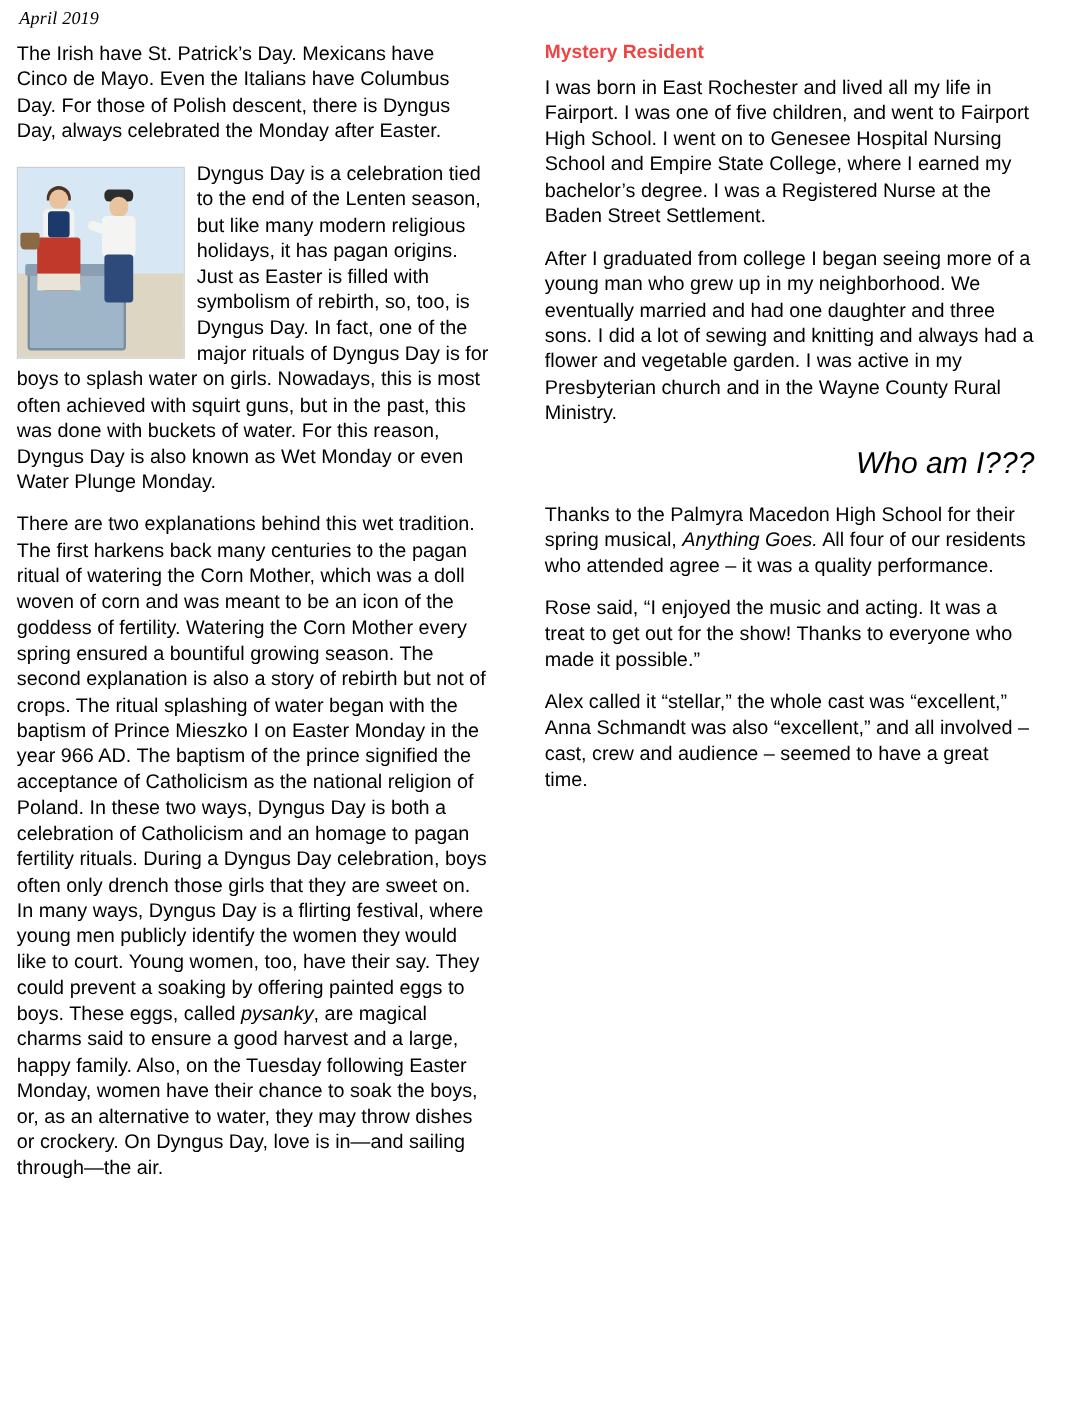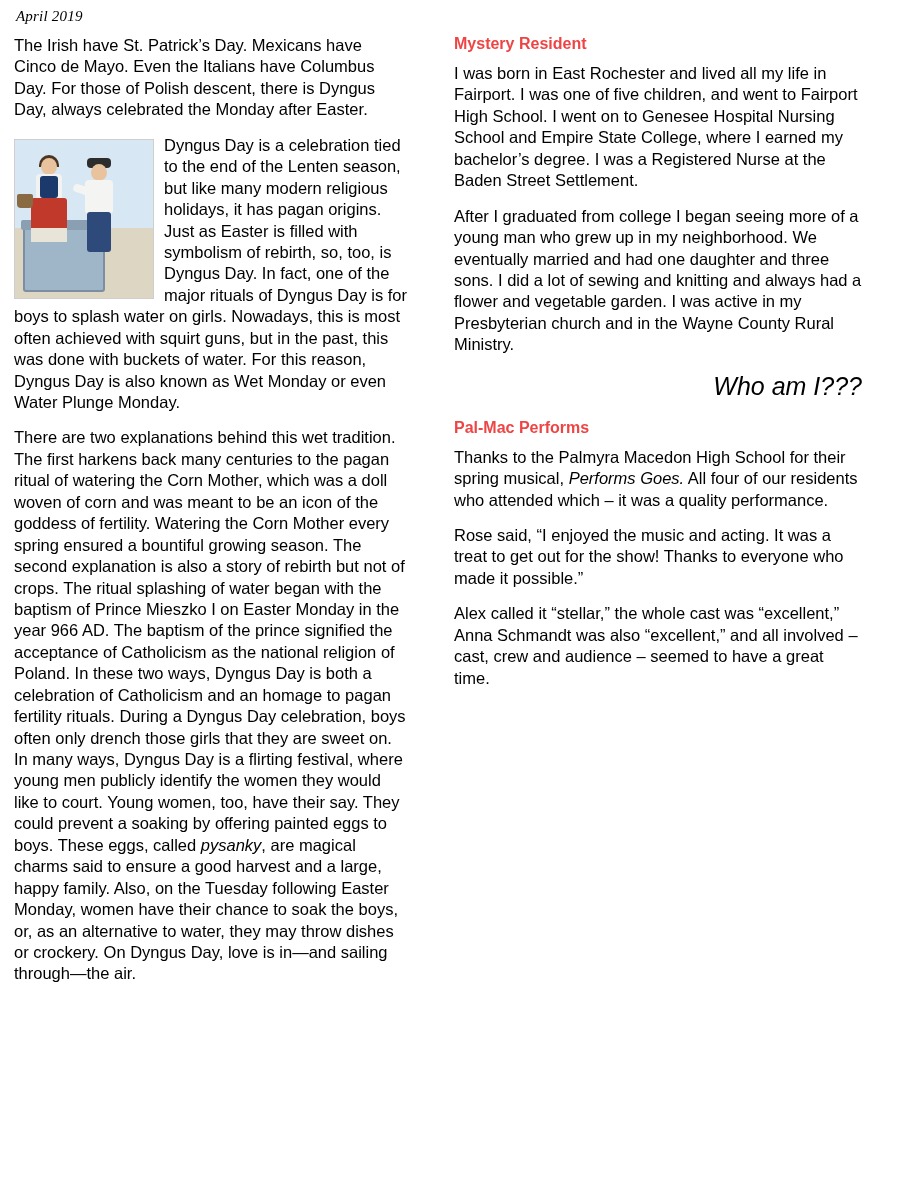--- a/index.html
+++ b/index.html
@@ -156,24 +156,23 @@
 
     <div class="col col-right">
 
       <h2 class="subhead">Mystery Resident</h2>
 
       <p class="body">I was born in East Rochester and lived all my life in Fairport.  I was one of five children, and went to Fairport High School.  I went on to Genesee Hospital Nursing School and Empire State College, where I earned my bachelor’s degree.  I was a Registered Nurse at the Baden Street Settlement.</p>
       <p class="body">After I graduated from college I began seeing more of a young man who grew up in my neighborhood.  We eventually married and had one daughter and three sons.  I did a lot of sewing and knitting and always had a flower and vegetable garden. I was active in my Presbyterian church and in the Wayne County Rural Ministry.</p>
 
       <div class="who-am-i">Who am I???</div>
 
-      <h2 class="subhead">Pal-Mac Performs</h2>
 
       <p class="body">
-        <span>Thanks to the Palmyra Macedon High School for their spring musical, </span><em class="title-italic">Performs Goes.</em><span> All four of our residents who attended which – it was a quality performance.</span>
+        <span>Thanks to the Palmyra Macedon High School for their spring musical, </span><em class="title-italic">Anything Goes.</em><span> All four of our residents who attended agree – it was a quality performance.</span>
       </p>
 
       <p class="body">Rose said, “I enjoyed the music and acting.  It was a treat to get out for the show!  Thanks to everyone who made it possible.”</p>
       <p class="body">Alex called it “stellar,” the whole cast was “excellent,” Anna Schmandt was also “excellent,” and all involved – cast, crew and audience – seemed to have a great time.</p>
 
     </div>
   </div>
 </div>
 
 </body></html>

